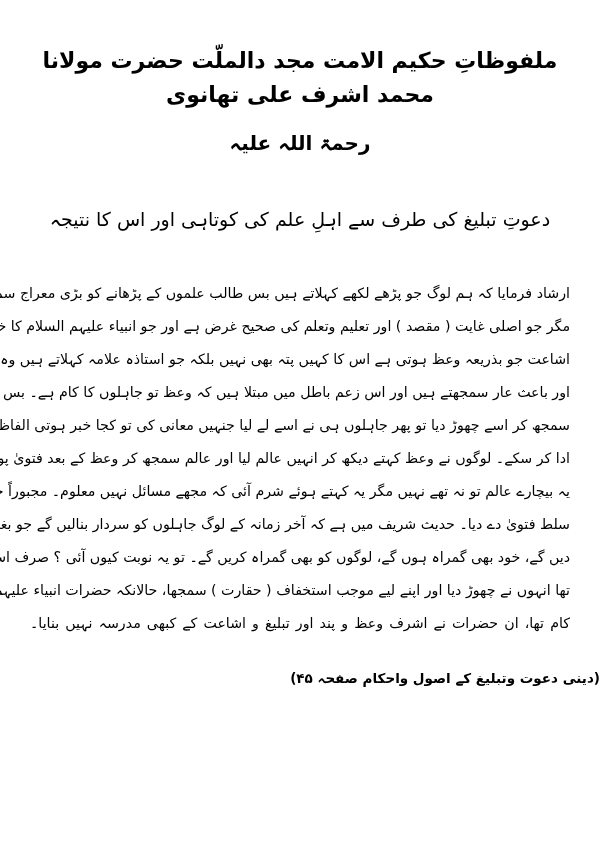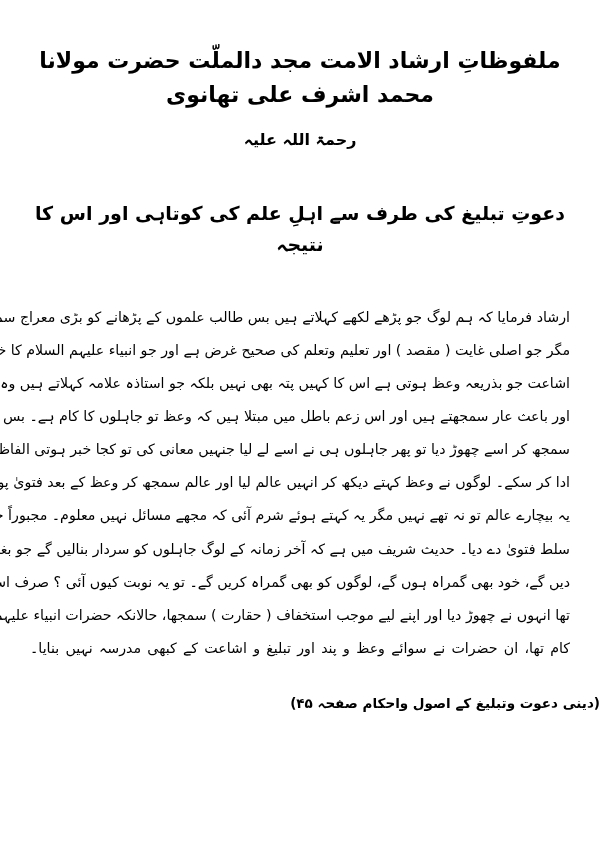--- a/index.html
+++ b/index.html
@@ -35,28 +35,28 @@
     font-size: 22px;
     line-height: 1.55;
     letter-spacing: 0.2px;
     color: #000;
     direction: rtl;
     unicode-bidi: bidi-override;
   }
   .title-sub {
     margin-top: 16px;
     font-weight: bold;
-    font-size: 16px;
+    font-size: 20px;
     line-height: 1.5;
     color: #000;
     direction: rtl;
   }
   .title-section {
     margin-top: 46px;
-    font-weight: bold;
+    font-weight: normal;
     font-size: 19px;
     line-height: 1.6;
     color: #000;
     direction: rtl;
     letter-spacing: 0.3px;
   }
 
   
   .body-block {
     margin-top: 42px;
@@ -97,34 +97,34 @@
     font-size: 13px;
     color: #000;
   }
 </style>
 </head>
 <body>
 
 <div class="page">
 
   <div class="heading-block">
-    <div class="title-main">ملفوظاتِ ارشاد الامت مجد دالملّت حضرت مولانا محمد اشرف علی تھانوی</div>
+    <div class="title-main">ملفوظاتِ حکیم الامت مجد دالملّت حضرت مولانا محمد اشرف علی تھانوی</div>
     <div class="title-sub">رحمۃ اللہ علیہ</div>
     <div class="title-section">دعوتِ تبلیغ کی طرف سے اہلِ علم کی کوتاہی اور اس کا نتیجہ</div>
   </div>
 
   <div class="body-block">
     <span class="body-line">ارشاد فرمایا کہ ہم لوگ جو پڑھے لکھے کہلاتے ہیں بس طالب علموں کے پڑھانے کو بڑی معراج سمجھتے ہیں</span>
     <span class="body-line">مگر جو اصلی غایت ( مقصد ) اور تعلیم وتعلم کی صحیح غرض ہے اور جو انبیاء علیہم السلام کا خاص کام ہے یعنی تبلیغ و</span>
     <span class="body-line">اشاعت جو بذریعہ وعظ ہوتی ہے اس کا کہیں پتہ بھی نہیں بلکہ جو استاذہ علامہ کہلاتے ہیں وہ اسے موجب تذلیل</span>
     <span class="body-line">اور باعث عار سمجھتے ہیں اور اس زعم باطل میں مبتلا ہیں کہ وعظ تو جاہلوں کا کام ہے۔ بس جی! ہم نے جاہلوں کا کام</span>
     <span class="body-line">سمجھ کر اسے چھوڑ دیا تو پھر جاہلوں ہی نے اسے لے لیا جنہیں معانی کی تو کجا خبر ہوتی الفاظ تک درست وصحیح نہیں</span>
     <span class="body-line">ادا کر سکے۔ لوگوں نے وعظ کہتے دیکھ کر انہیں عالم لیا اور عالم سمجھ کر وعظ کے بعد فتویٰ پوچھنا شروع کر دیے۔</span>
     <span class="body-line">یہ بیچارے عالم تو نہ تھے نہیں مگر یہ کہتے ہوئے شرم آئی کہ مجھے مسائل نہیں معلوم۔ مجبوراً جو جی میں آیا تاویا اور خلط</span>
     <span class="body-line">سلط فتویٰ دے دیا۔ حدیث شریف میں ہے کہ آخر زمانہ کے لوگ جاہلوں کو سردار بنالیں گے جو بغیر علم کے فتویٰ</span>
     <span class="body-line">دیں گے، خود بھی گمراہ ہوں گے، لوگوں کو بھی گمراہ کریں گے۔ تو یہ نوبت کیوں آئی ؟ صرف اس لیے کہ جن کا کام</span>
     <span class="body-line">تھا انہوں نے چھوڑ دیا اور اپنے لیے موجب استخفاف ( حقارت ) سمجھا، حالانکہ حضرات انبیاء علیہم السلام کا یہ اصل</span>
-    <span class="body-line last">کام تھا، ان حضرات نے سوائے وعظ و پند اور تبلیغ و اشاعت کے کبھی مدرسہ نہیں بنایا۔</span>
+    <span class="body-line last">کام تھا، ان حضرات نے اشرف وعظ و پند اور تبلیغ و اشاعت کے کبھی مدرسہ نہیں بنایا۔</span>
   </div>
 
   <div class="footer-ref">(دینی دعوت وتبلیغ کے اصول واحکام صفحہ ۴۵)</div>
 
 </div>
 
 </body></html>

